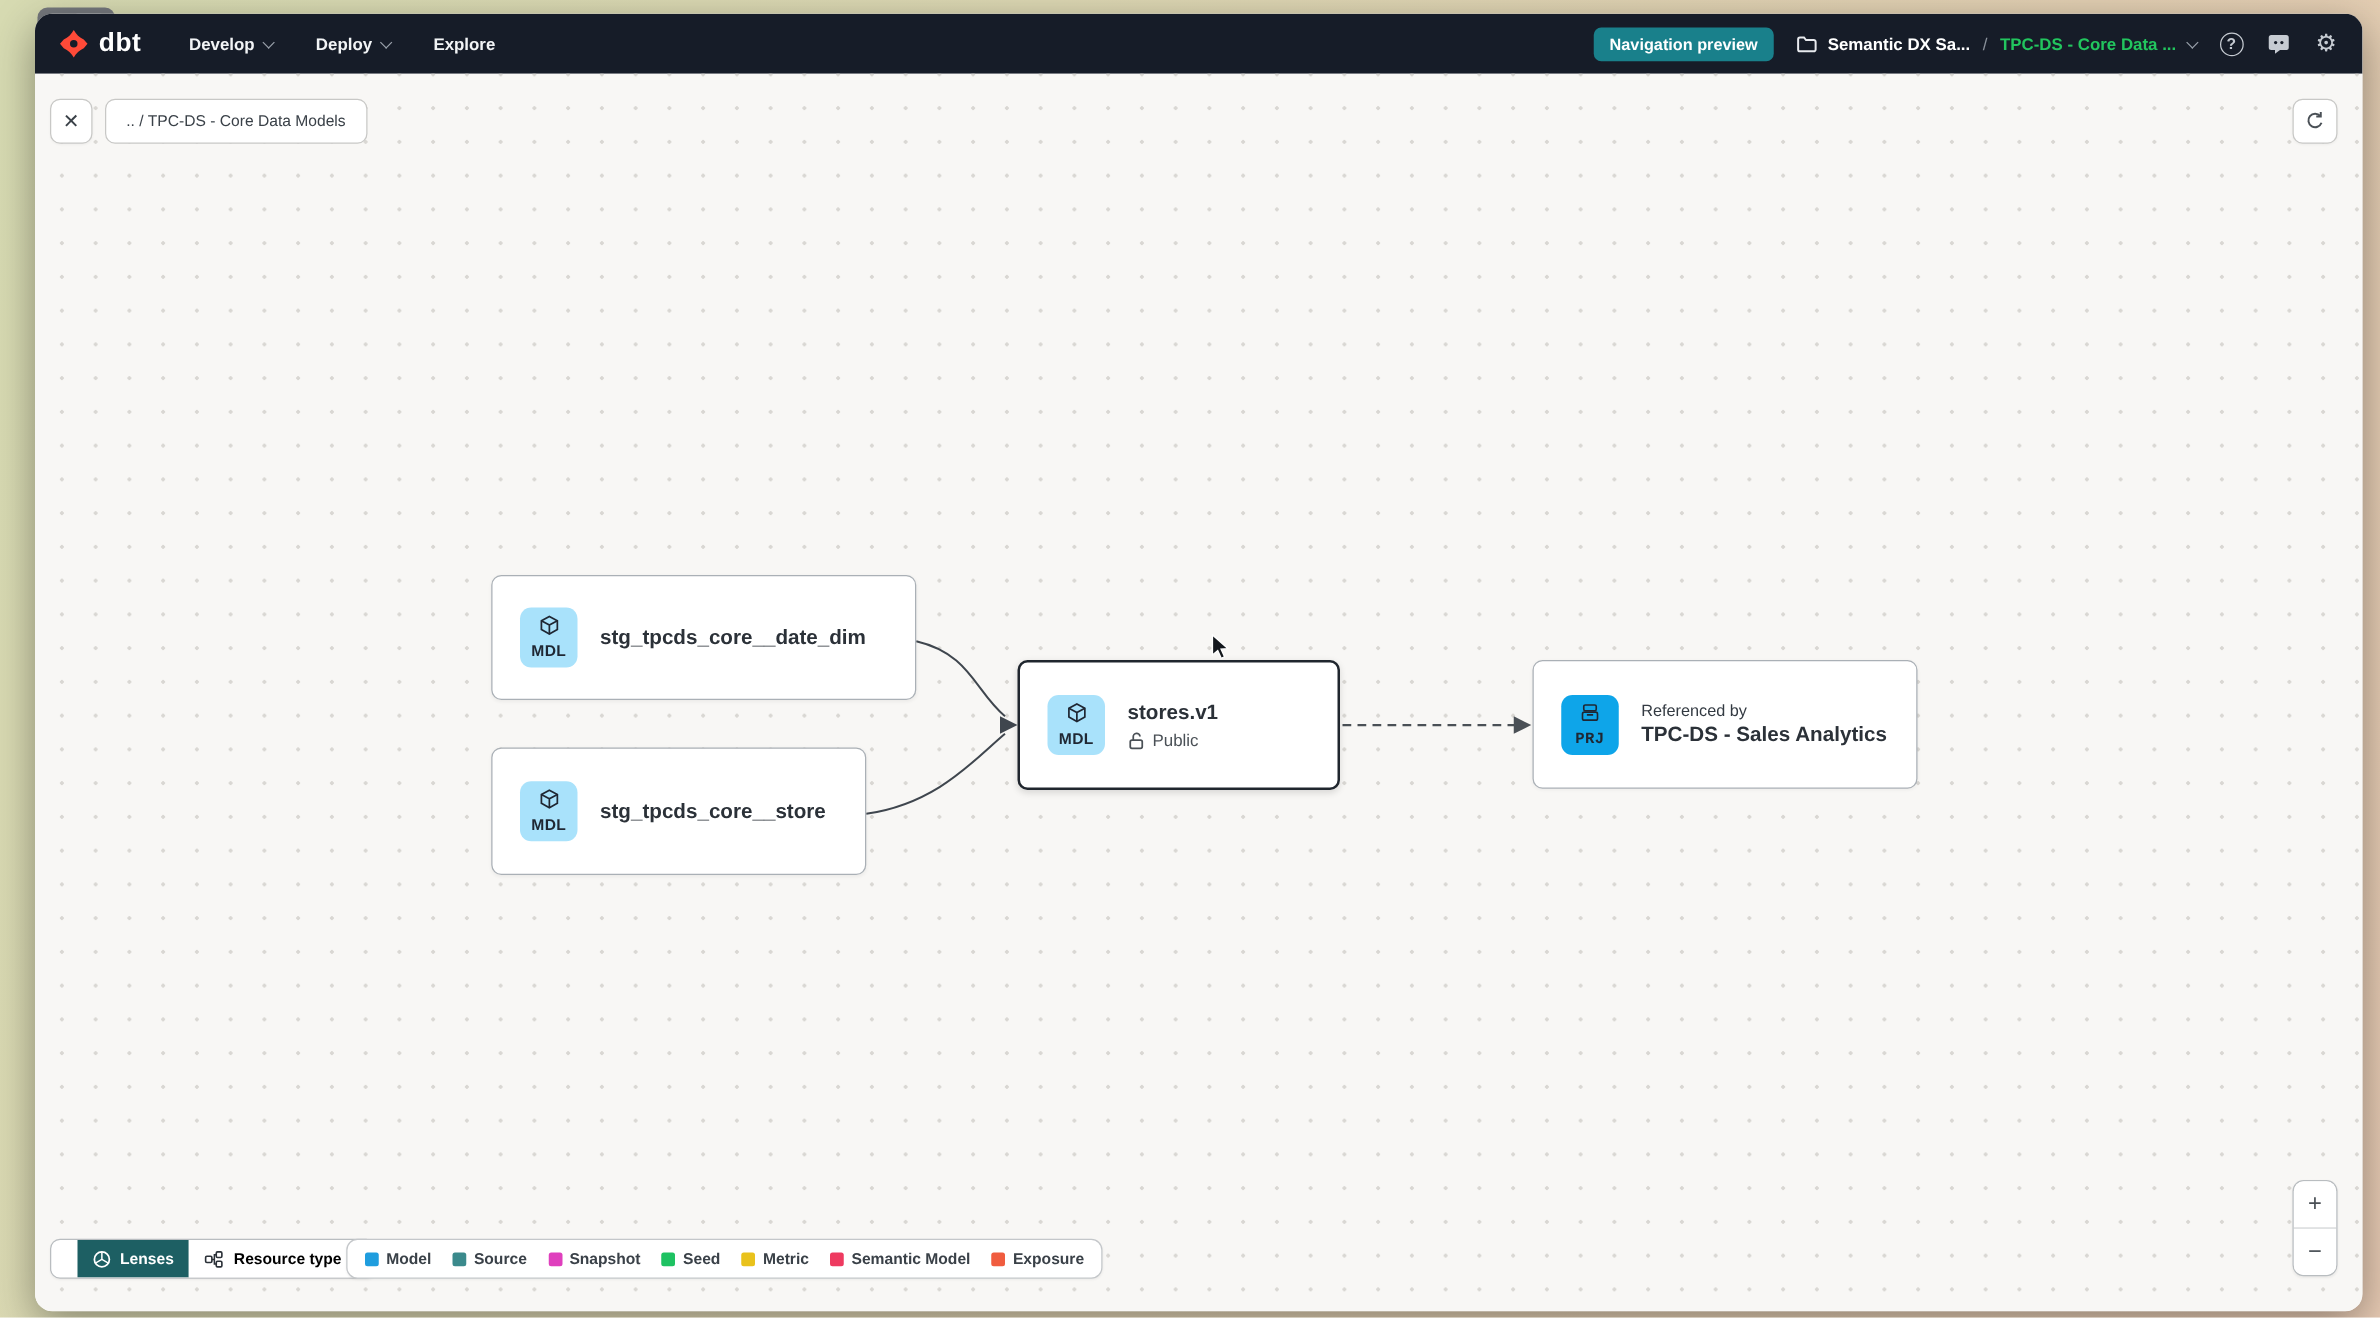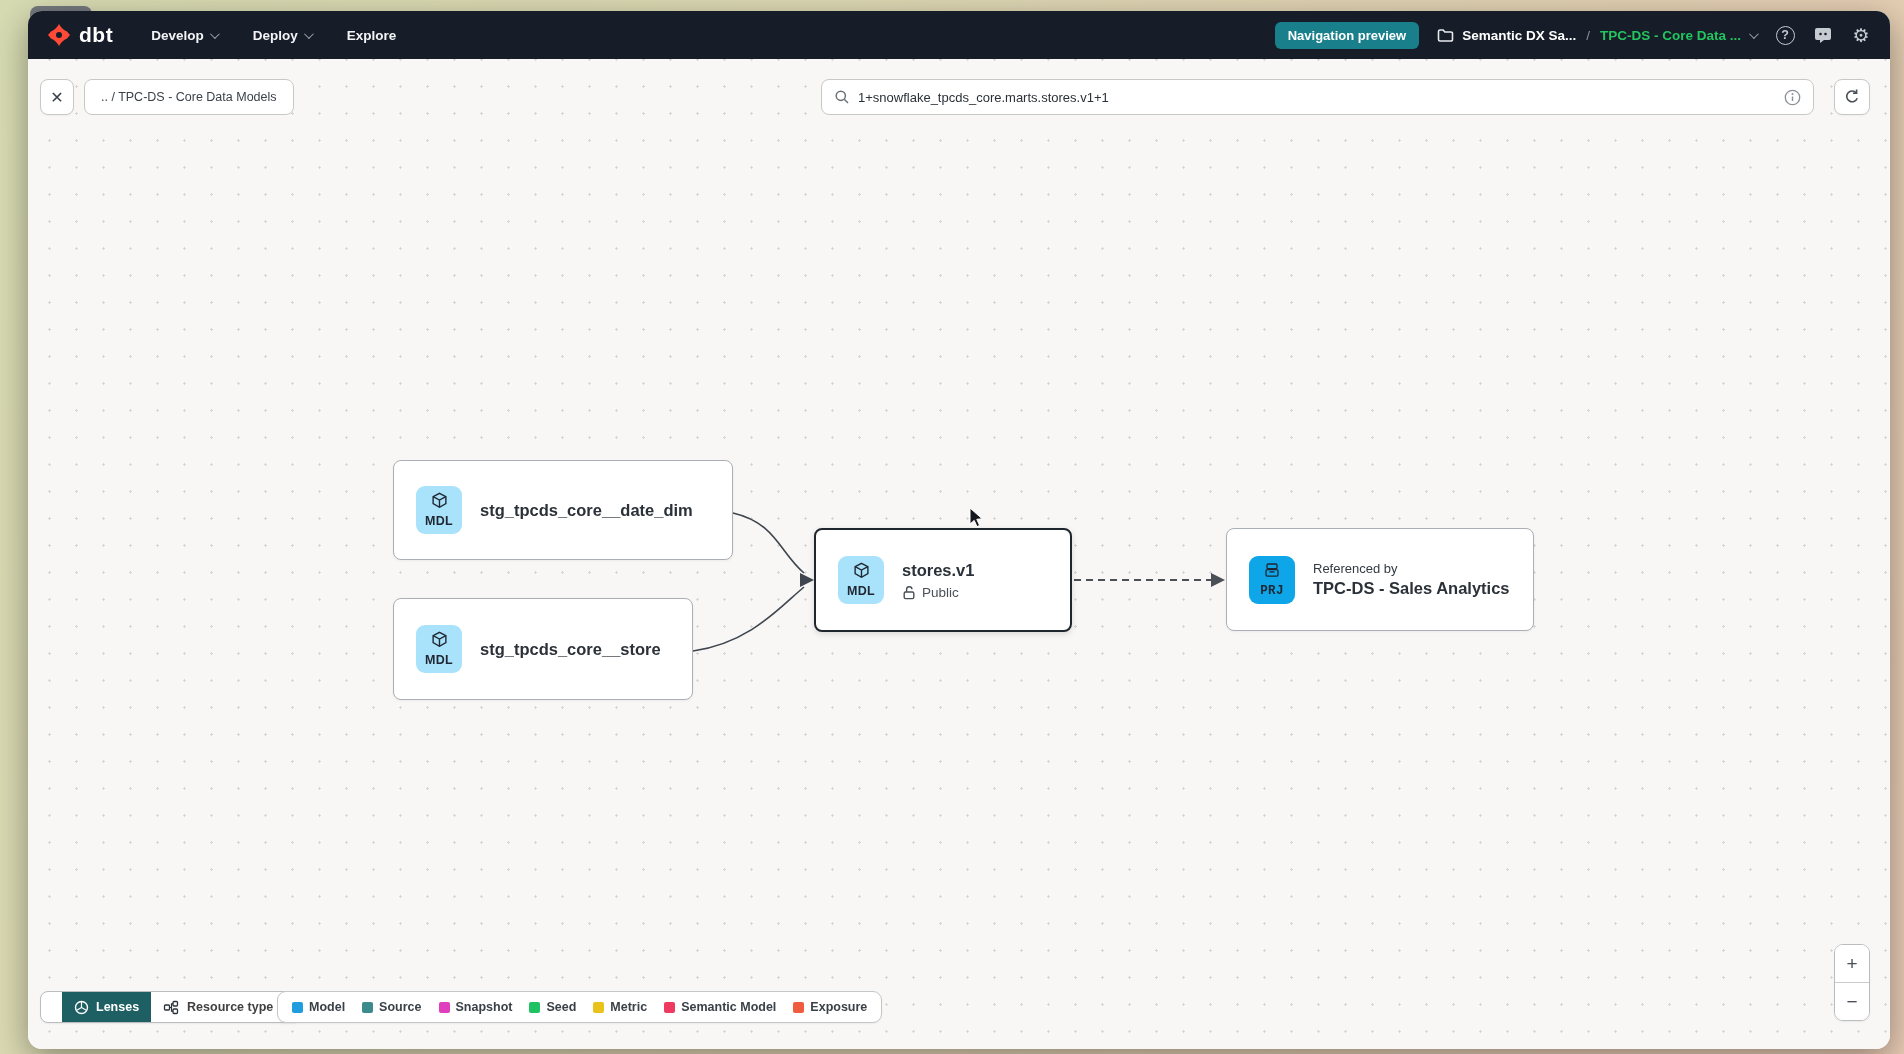--- a/index.html
+++ b/index.html
@@ -102,21 +102,21 @@
   .lens-group {
     position:absolute; left:12px; bottom:26px; height:32px; display:flex; align-items:stretch;
     border:1px solid #b9bdc0; border-radius:8px; overflow:hidden; background:#fff;
     box-shadow:0 1px 2px rgba(0,0,0,.06);
   }
   .lenses-btn {
     background:#1d5f63; color:#fff; font-size:12.5px; font-weight:700;
     display:flex; align-items:center; gap:7px; padding:0 12px; cursor:pointer;margin-left:21px;
   }
   .restype-btn {
-    background:#fff; color:#404040; font-size:12.5px; font-weight:600;
+    background:#fff; color:#000000; font-size:12.5px; font-weight:600;
     display:flex; align-items:center; gap:8px; padding:0 12px; cursor:pointer;
   }
   .restype-btn .chev { border-color:#4a5056; }
   .legend {
     position:absolute; left:249px; bottom:26px; height:32px; padding:0 14px;
     background:#fff; border:1px solid #c4c7ca; border-radius:9px;
     display:flex; align-items:center; gap:17px; box-shadow:0 1px 2px rgba(0,0,0,.05);
   }
   .legend-item { display:flex; align-items:center; gap:6px; font-size:12.5px; font-weight:600; color:#3a4148;text-align:center; }
   .legend-swatch { width:11px; height:11px; border-radius:2px; display:inline-block; }
@@ -201,32 +201,20 @@
       <path d="M 1046 521 L 1184 521" fill="none" stroke="#4a5056" stroke-width="1.8" stroke-dasharray="7 5"></path>
       <polygon points="1197,521 1183,514 1183,528" fill="#4a5056"></polygon>
     </svg>
 
     <div class="tool-btn close-btn">
       <span>✕</span>
     </div>
     <div class="path-chip">
       <span>.. / TPC-DS - Core Data Models</span>
     </div>
-    <div class="search-bar">
-      <svg width="16" height="16" viewBox="0 0 16 16">
-        <circle cx="6.8" cy="6.8" r="4.6" fill="none" stroke="#6b7178" stroke-width="1.5"></circle>
-        <line x1="10.3" y1="10.3" x2="14" y2="14" stroke="#6b7178" stroke-width="1.5"></line>
-      </svg>
-      <input type="text" value="1+snowflake_tpcds_core.marts.stores.v1+1" style="">
-      <svg width="17" height="17" viewBox="0 0 17 17">
-        <circle cx="8.5" cy="8.5" r="7.2" fill="none" stroke="#8b9097" stroke-width="1.3"></circle>
-        <line x1="8.5" y1="7.6" x2="8.5" y2="12" stroke="#8b9097" stroke-width="1.4"></line>
-        <circle cx="8.5" cy="5" r="1" fill="#8b9097"></circle>
-      </svg>
-    </div>
     <div class="tool-btn refresh-btn">
       <svg width="18" height="18" viewBox="0 0 18 18">
         <path d="M14.2 10.2 a5.4 5.4 0 1 1 -1 -5.4" fill="none" stroke="#4a5056" stroke-width="1.6"></path>
         <polyline points="13.6,1.6 13.6,5.2 10,5.2" fill="none" stroke="#4a5056" stroke-width="1.6"></polyline>
       </svg>
     </div>
 
     <div class="node node1">
       <div class="node-badge badge-mdl">
         <svg width="17" height="17" viewBox="0 0 16 16">

